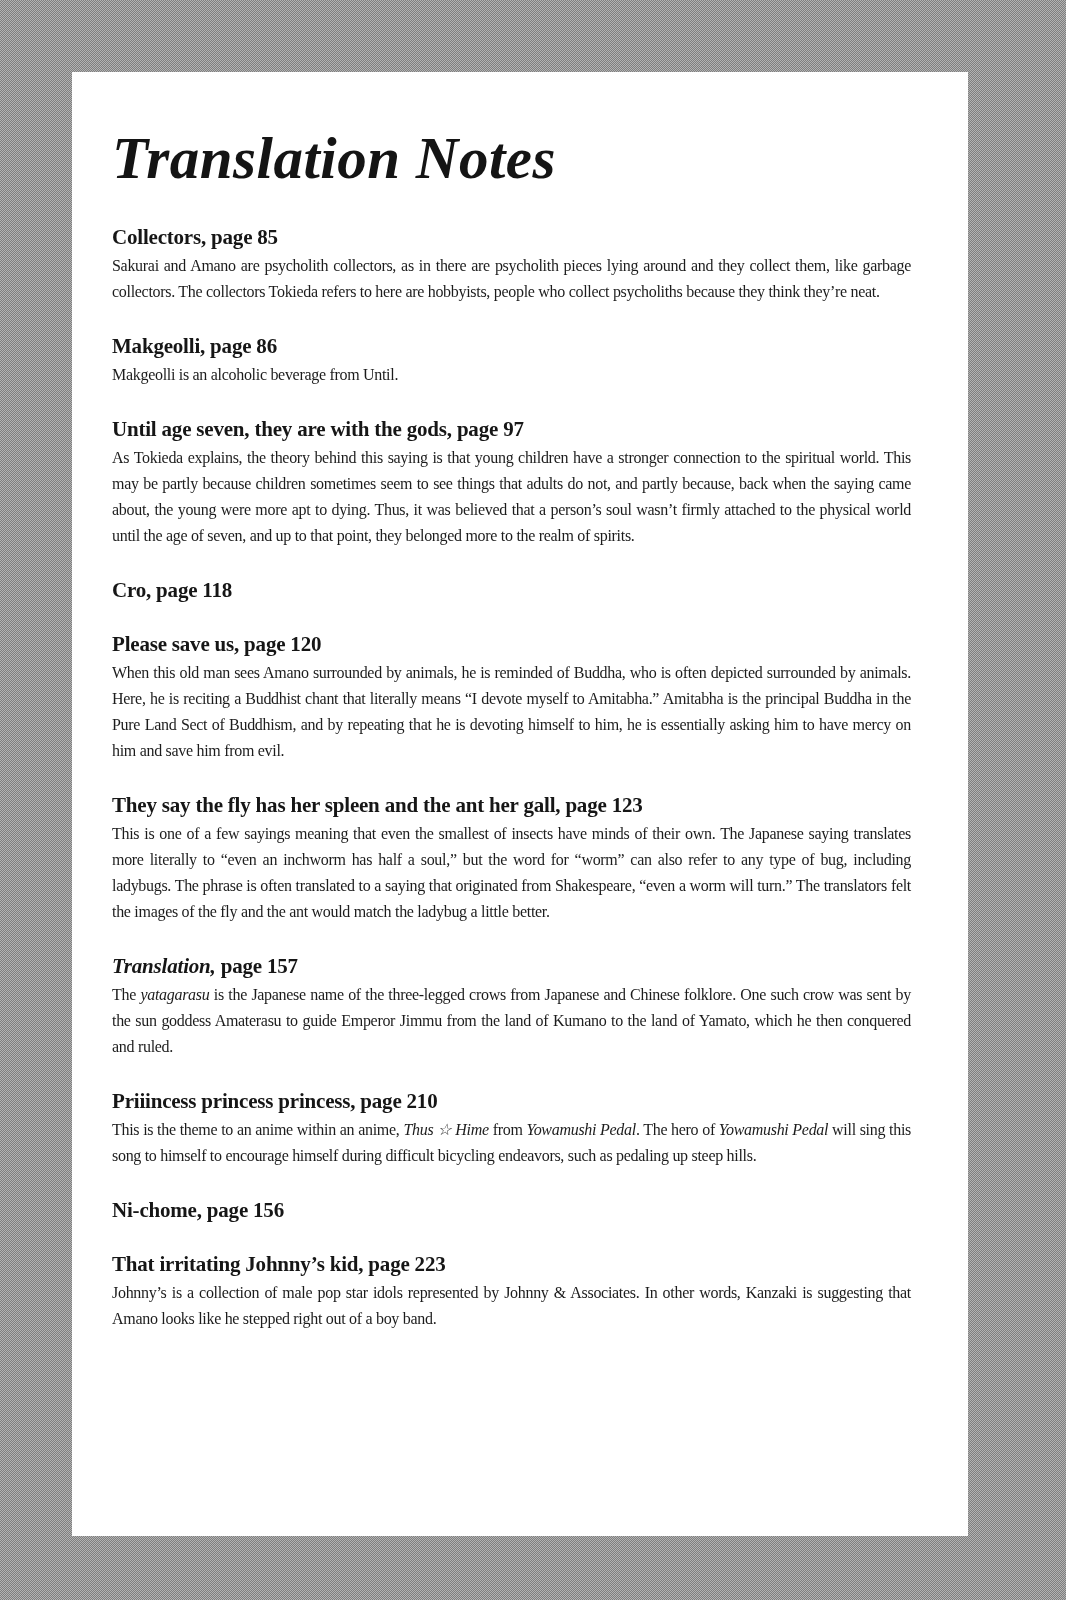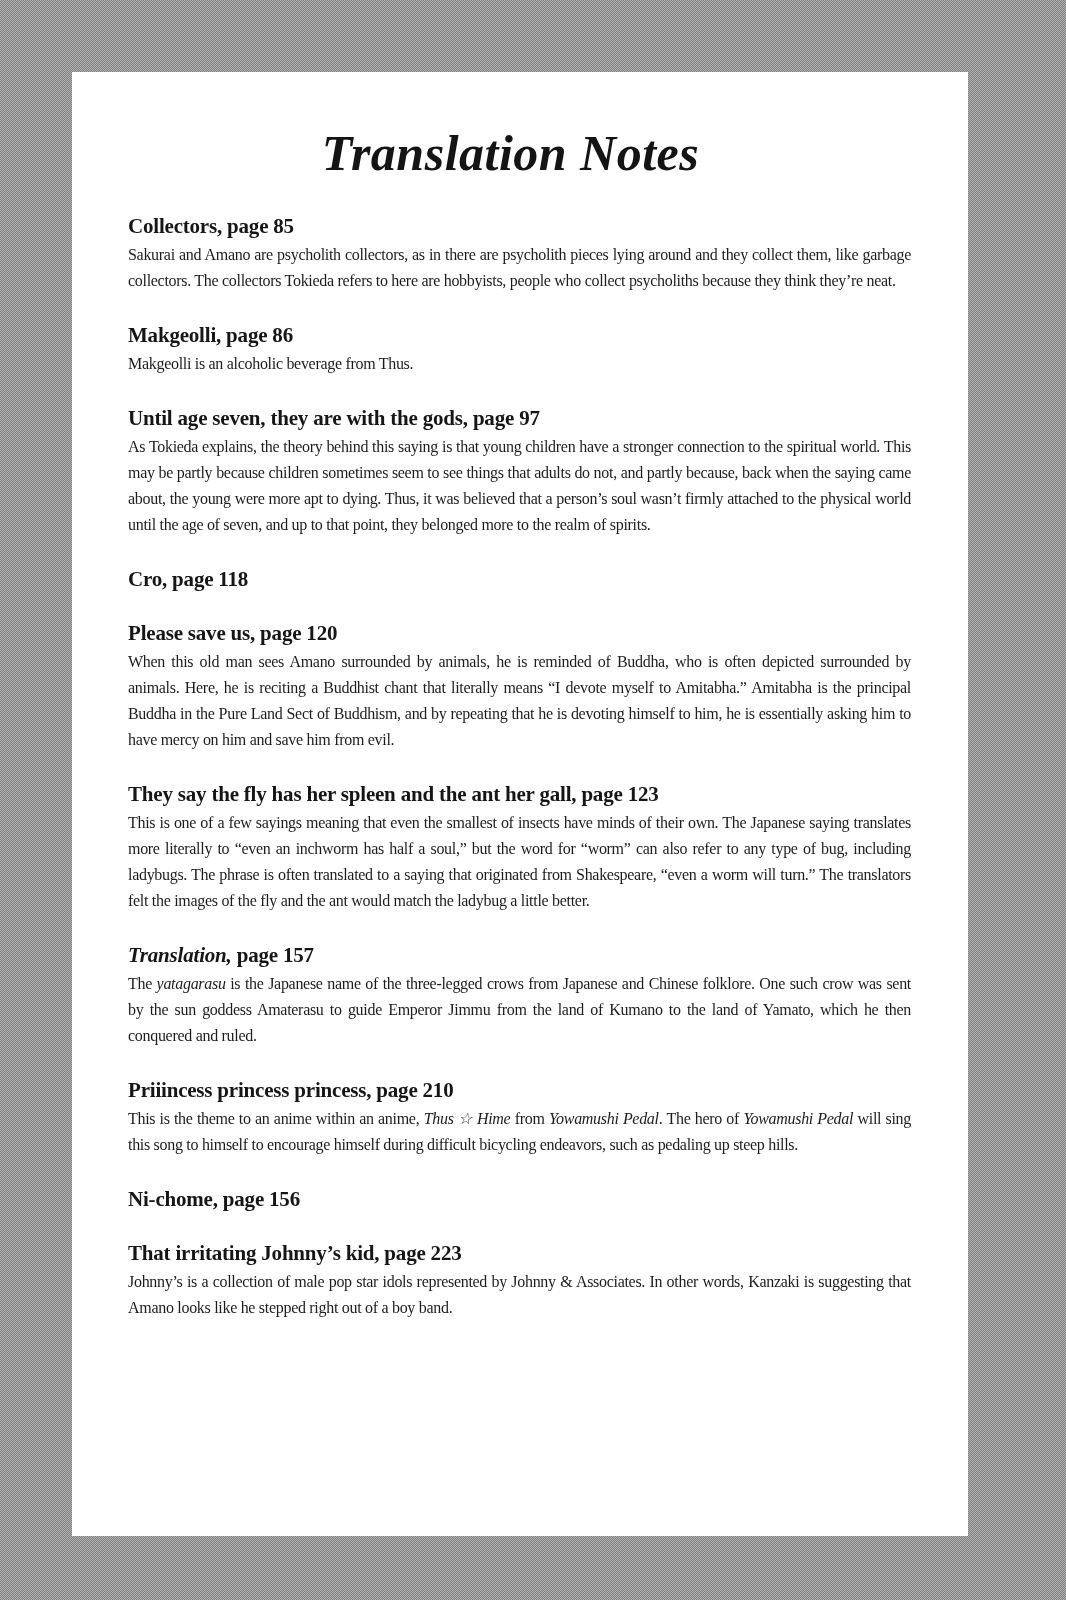--- a/index.html
+++ b/index.html
@@ -20,35 +20,34 @@
     position: absolute;
     left: 72px;
     top: 72px;
     width: 896px;
     height: 1464px;
     background: #ffffff;
     box-sizing: border-box;
     padding: 50px 57px 0 40px;
   }
   .page-title {
-    text-align: center;
+    text-align: left;
     font-style: italic;
     font-weight: bold;
-    font-size: 50px;
+    font-size: 59px;
     line-height: 1.25;
     color: #141414;
     margin: 0 2px 0 0;
     letter-spacing: 0.5px;
   }
   .notes {
     margin-top: 12px;
   }
   section.note {
     margin-top: 28px;
-    margin-left: 16px;
   }
   .note-heading {
     font-size: 21px;
     font-weight: bold;
     color: #161616;
     margin: 0;
     line-height: 26px;
     letter-spacing: -0.2px;
   }
   .note-body {
@@ -68,21 +67,21 @@
 
 <div class="page">
   <h1 class="page-title">Translation Notes</h1>
   <div class="notes" id="notes-container">
       <section class="note">
         <h2 class="note-heading"><span>Collectors, page 85</span></h2>
         <p class="note-body"><span>Sakurai and Amano are psycholith collectors, as in there are psycholith pieces lying around and they collect them, like garbage collectors. The collectors Tokieda refers to here are hobbyists, people who collect psycholiths because they think they’re neat.</span></p>
       </section>
       <section class="note">
         <h2 class="note-heading"><span>Makgeolli, page 86</span></h2>
-        <p class="note-body"><span>Makgeolli is an alcoholic beverage from Thus.</span></p>
+        <p class="note-body"><span>Makgeolli is an alcoholic beverage from Until.</span></p>
       </section>
       <section class="note">
         <h2 class="note-heading"><span>Until age seven, they are with the gods, page 97</span></h2>
         <p class="note-body"><span>As Tokieda explains, the theory behind this saying is that young children have a stronger connection to the spiritual world. This may be partly because children sometimes seem to see things that adults do not, and partly because, back when the saying came about, the young were more apt to dying. Thus, it was believed that a person’s soul wasn’t firmly attached to the physical world until the age of seven, and up to that point, they belonged more to the realm of spirits.</span></p>
       </section>
       <section class="note">
         <h2 class="note-heading"><span>Cro, page 118</span></h2>
       </section>
       <section class="note">
         <h2 class="note-heading"><span>Please save us, page 120</span></h2>

